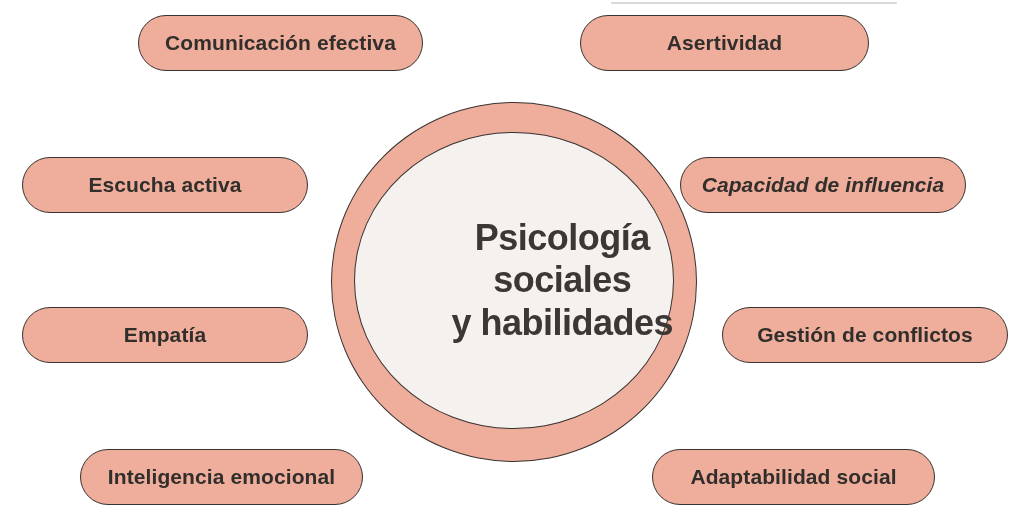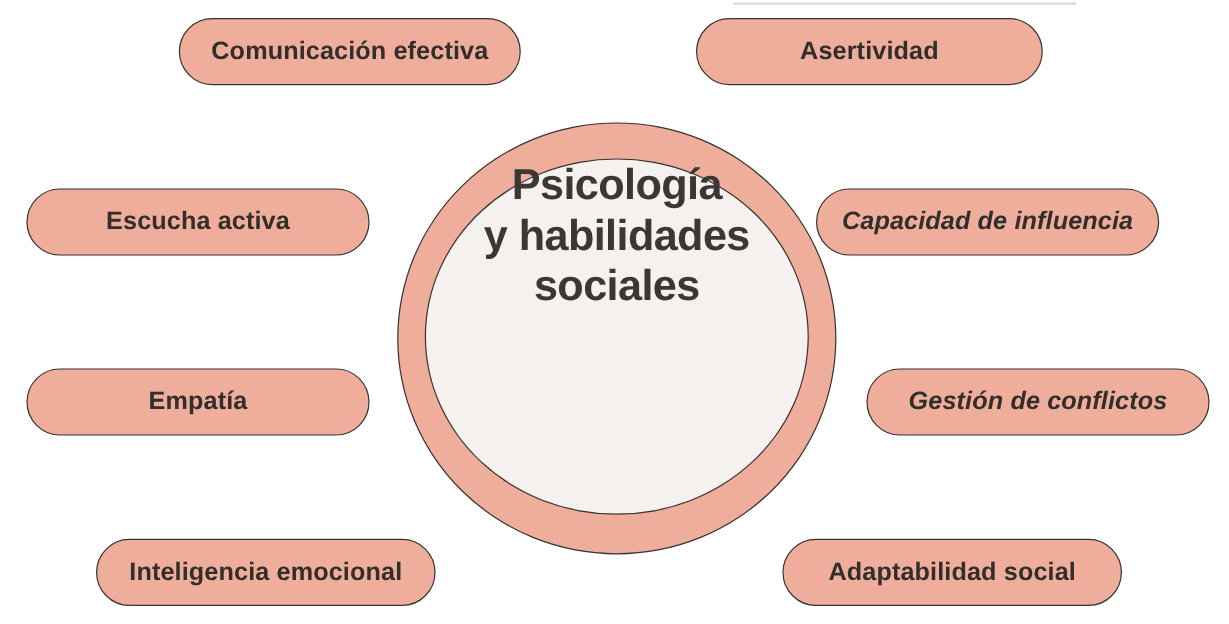--- a/index.html
+++ b/index.html
@@ -27,48 +27,48 @@
     align-items: center;
     justify-content: center;
   }
   .pill span {
     font-weight: bold;
     font-size: 21px;
     color: var(--node-text, #312e2b);
     letter-spacing: 0.1px;
     white-space: nowrap;
   }
-  .pill-1 { left: 149px; top: 15px;  width: 285px; }
+  .pill-1 { left: 138px; top: 15px;  width: 285px; }
   .pill-2 { left: 580px; top: 15px;  width: 289px; }
   .pill-3 { left: 22px;  top: 157px; width: 286px; }
   .pill-4 { left: 680px; top: 157px; width: 286px; font-style: italic; }
   .pill-5 { left: 22px;  top: 307px; width: 286px; align-items: center; }
-  .pill-6 { left: 722px; top: 307px; width: 286px; font-style: italic; }
+  .pill-6 { left: 722px; top: 307px; width: 286px; }
   .pill-7 { left: 80px;  top: 449px; width: 283px; }
   .pill-8 { left: 652px; top: 449px; width: 283px; }
 
   
   .ring {
     position: absolute;
     left: 331px; top: 102px;
     width: 366px; height: 360px;
     border-radius: 50%;
     background: var(--pill-fill, #efad9b);
     border: 1.8px solid var(--outline, #373330);
   }
   .core {
     position: absolute;
     left: 354px; top: 132px;
     width: 320px; height: 297px;
     border-radius: 50%;
     background: var(--inner-fill, #f5f1ee);
     border: 1.8px solid var(--outline, #373330);
     display: flex;
-    flex-direction: row;
-    align-items: flex-start;
+    flex-direction: column;
+    align-items: flex-end;
     justify-content: center;
     text-align: center;
   }
   .core .title {
     font-size: 36px;
     font-weight: bold;
     color: var(--title-text, #3b3734);
     line-height: 1.17;
     letter-spacing: -0.5px;
   }
@@ -118,18 +118,18 @@
   </div>
   <div class="pill pill-8">
     <span>Adaptabilidad social</span>
   </div>
 
   <div class="ring"></div>
 
   <div class="core">
     <div class="title">
       <div>Psicología</div>
+      <div>sociales</div>
       <div>y habilidades</div>
-      <div>sociales</div>
     </div>
   </div>
 
 </div>
 
 </body></html>

